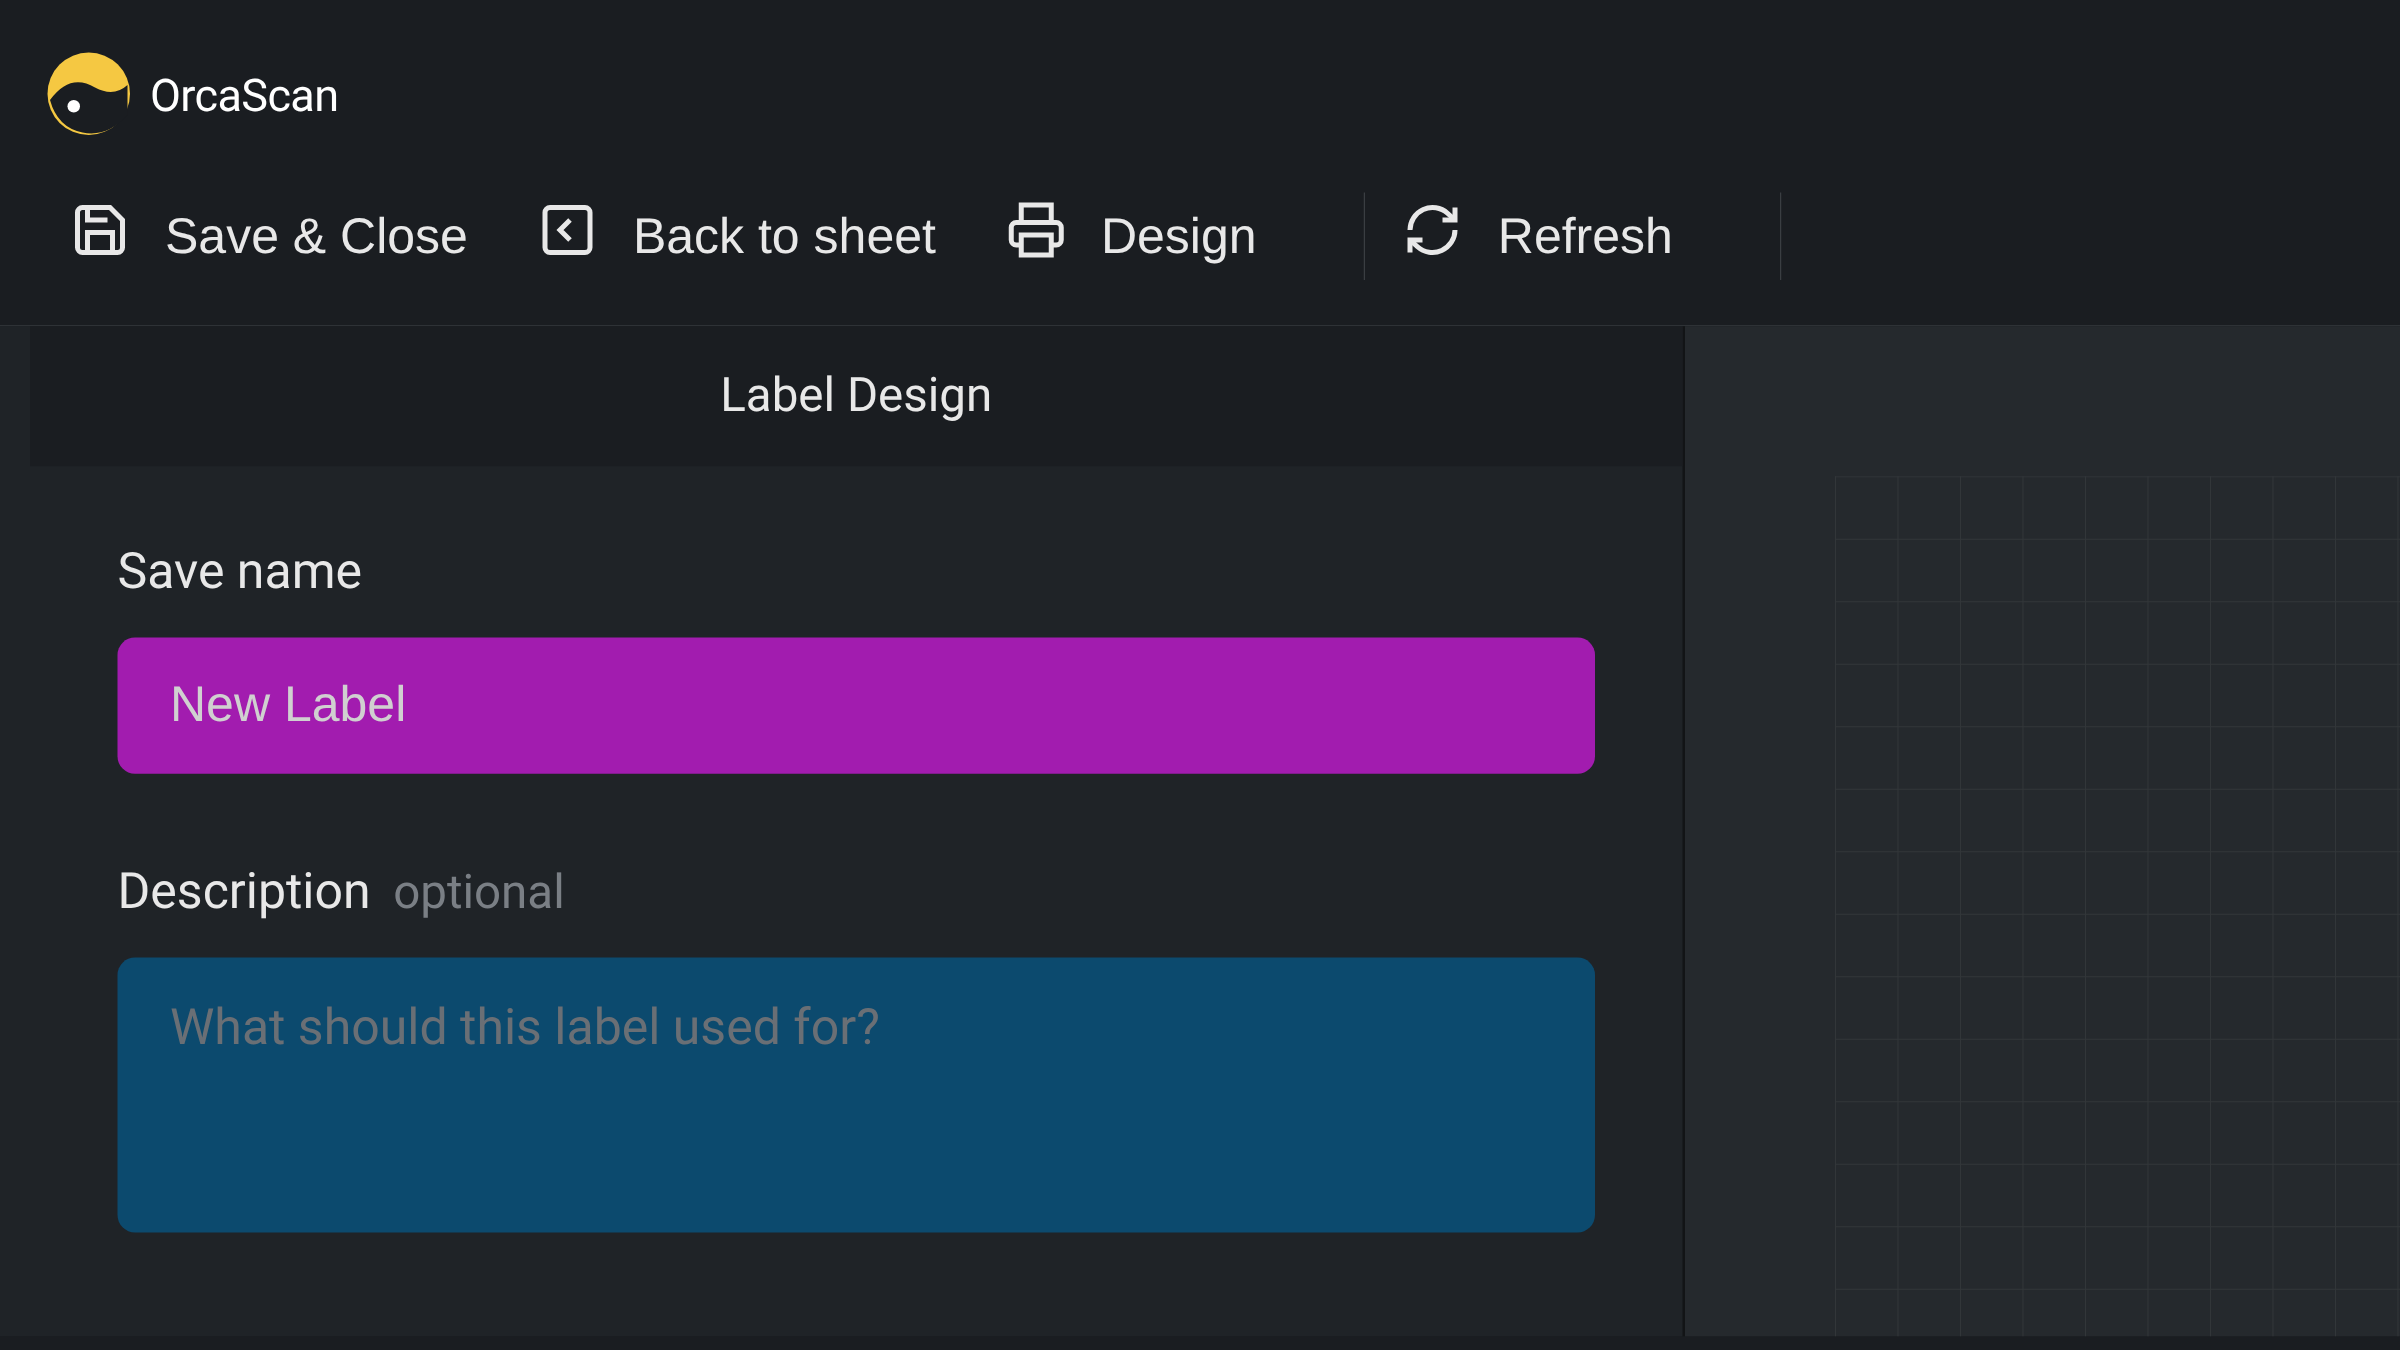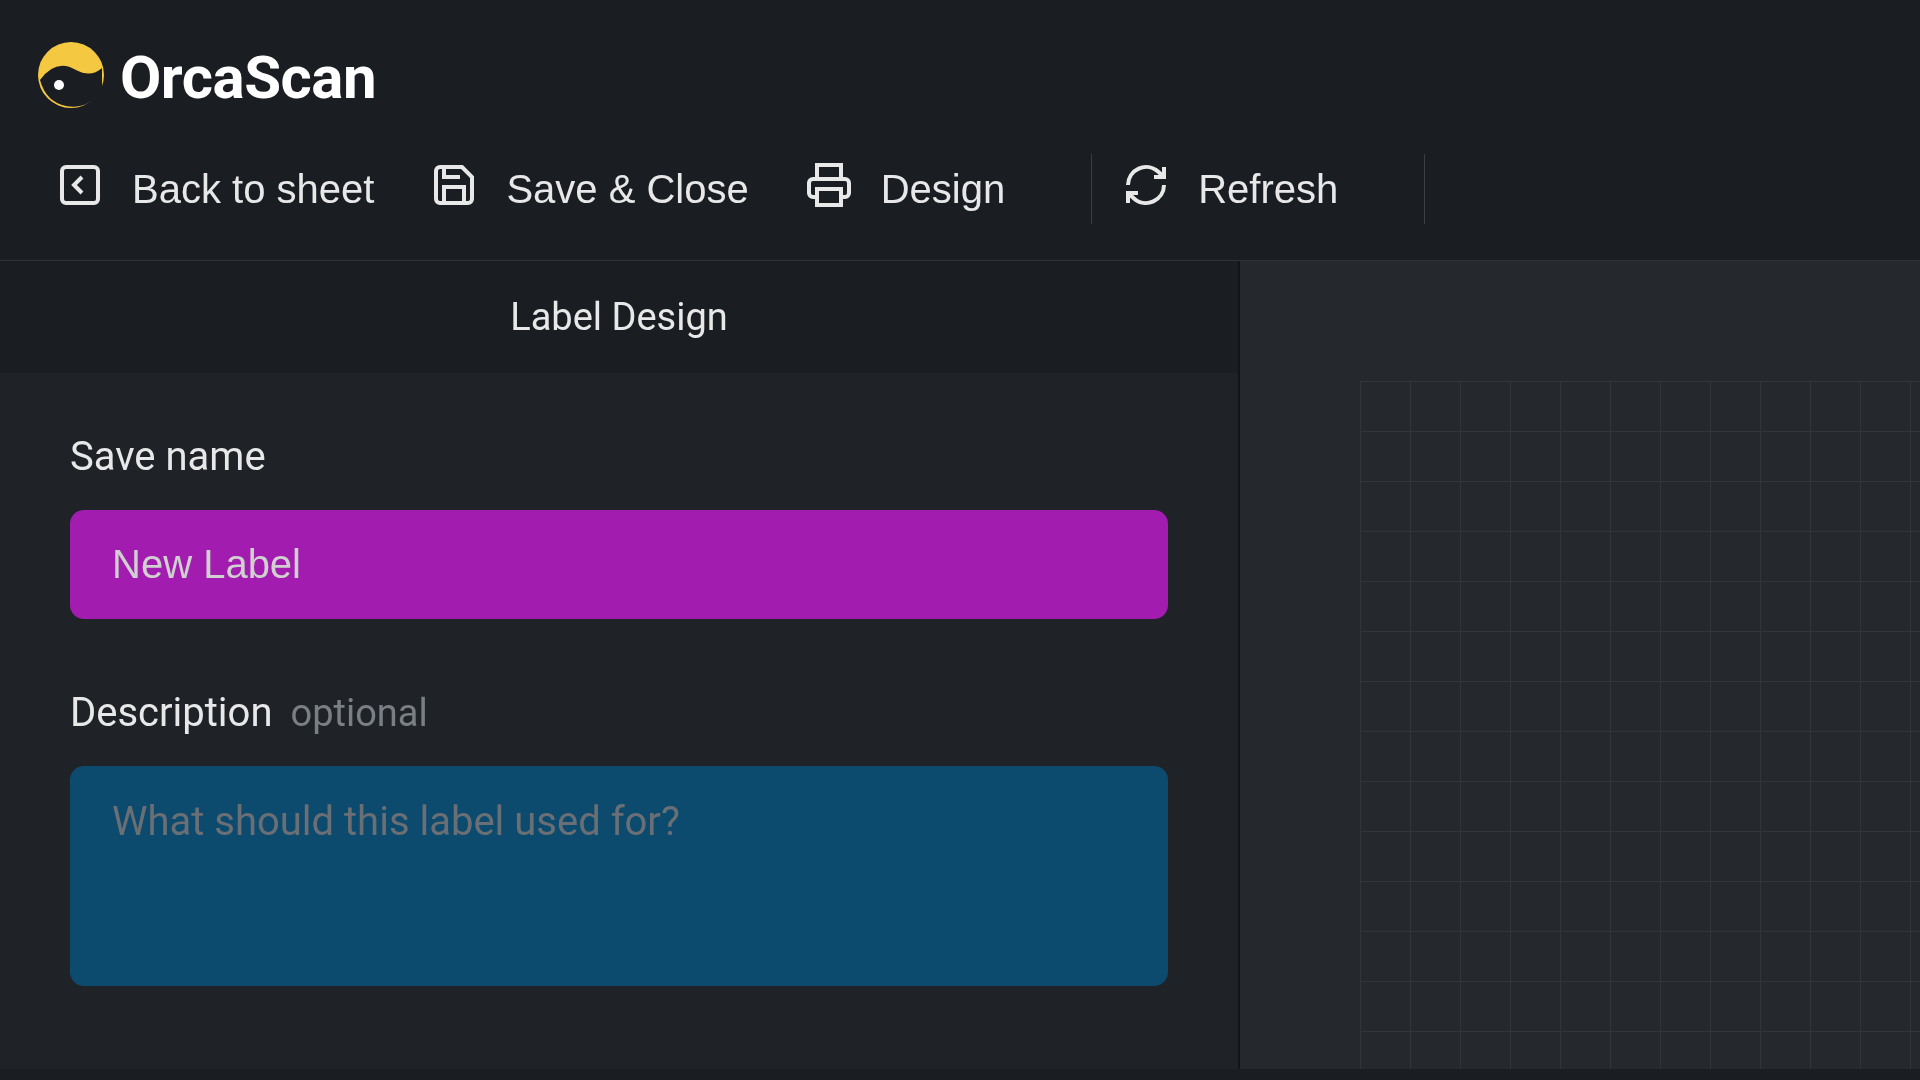--- a/index.html
+++ b/index.html
@@ -20,22 +20,22 @@
     align-items: center;
     padding: 40px 36px 20px 36px;
     gap: 20px;
   }
   .logo {
     display: flex;
     align-items: center;
     gap: 14px;
   }
   .logo-text {
-    font-size: 60px;
-    font-weight: 700;
+    font-size: 36px;
+    font-weight: 400;
     color: #ffffff;
     letter-spacing: -0.5px;
   }
   .toolbar {
     display: flex;
     align-items: center;
     padding: 20px 36px 36px 56px;
     gap: 0;
     border-bottom: 1px solid #2e3236;
   }
@@ -65,23 +65,24 @@
     width: 1px;
     height: 70px;
     background: #3a3e42;
     margin: 0 30px;
   }
   .content {
     display: flex;
     height: calc(100% - 272px);
   }
   .sidebar {
-    width: 1240px;
+    width: 1348px;
     border-right: 2px solid #121416;
     background: #1f2327;
+    padding-left: 24px;
   }
   .section-title-bar {
     background: #1a1d21;
     padding: 34px 0;
     text-align: center;
     font-size: 38px;
     color: #e8e8e8;
   }
   .form-area {
     padding: 60px 70px;
@@ -162,36 +163,36 @@
       </svg>
     </span>
     <span class="logo-text">OrcaScan</span>
   </div>
 </div>
 
 <div class="toolbar">
   <button class="toolbar-btn">
     <span>
       <svg viewBox="0 0 24 24">
-          <rect x="3" y="3" width="18" height="18" rx="2"></rect>
-          <polyline points="13 8 9 12 13 16"></polyline>
-        </svg>
-    </span>
-    <span>Back to sheet</span>
-  </button>
-
-  <button class="toolbar-btn">
-    <span>
-      <svg viewBox="0 0 24 24">
           <path d="M19 21H5a2 2 0 0 1-2-2V5a2 2 0 0 1 2-2h11l5 5v11a2 2 0 0 1-2 2z"></path>
           <polyline points="17 21 17 13 7 13 7 21"></polyline>
           <polyline points="7 3 7 8 15 8"></polyline>
         </svg>
     </span>
     <span>Save &amp; Close</span>
+  </button>
+
+  <button class="toolbar-btn">
+    <span>
+      <svg viewBox="0 0 24 24">
+          <rect x="3" y="3" width="18" height="18" rx="2"></rect>
+          <polyline points="13 8 9 12 13 16"></polyline>
+        </svg>
+    </span>
+    <span>Back to sheet</span>
   </button>
 
   <button class="toolbar-btn">
     <span>
       <svg viewBox="0 0 24 24">
           <polyline points="6 9 6 2 18 2 18 9"></polyline>
           <path d="M6 18H4a2 2 0 0 1-2-2v-5a2 2 0 0 1 2-2h16a2 2 0 0 1 2 2v5a2 2 0 0 1-2 2h-2"></path>
           <rect x="6" y="14" width="12" height="8"></rect>
         </svg>
     </span>

